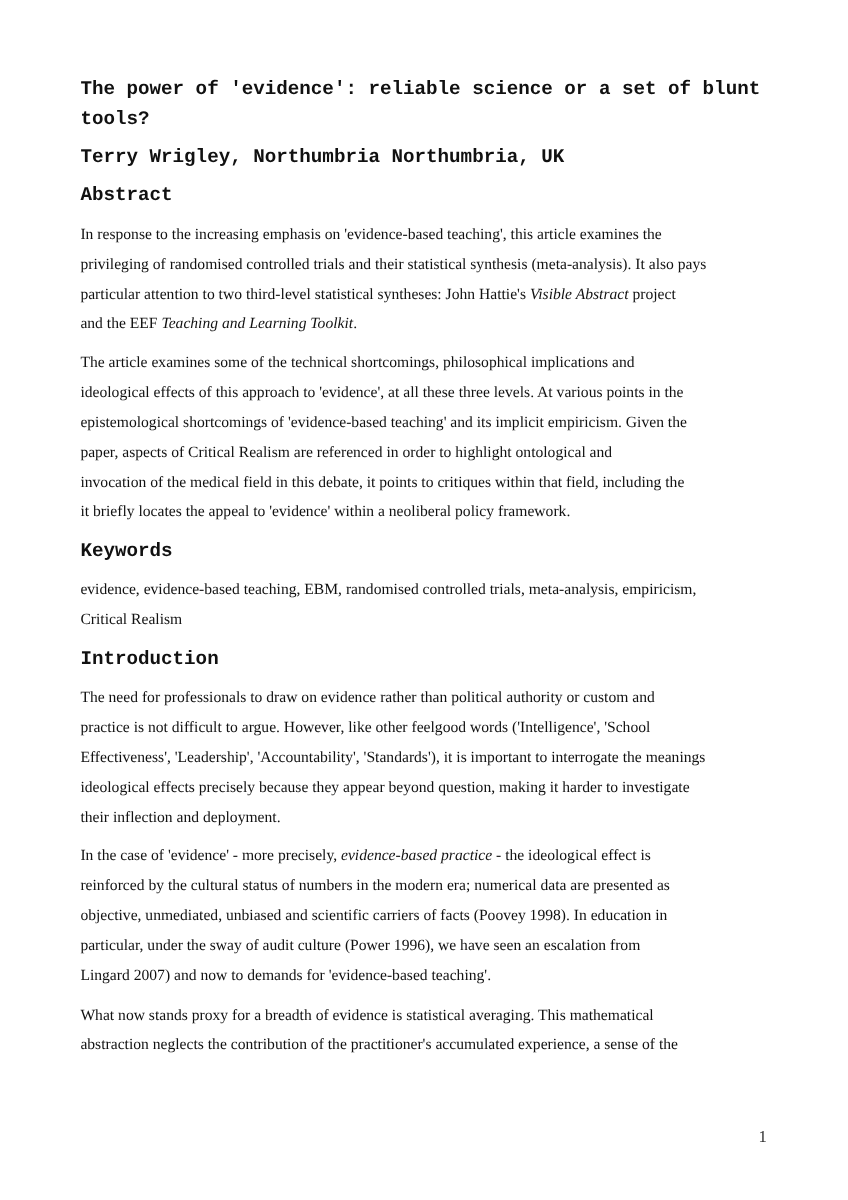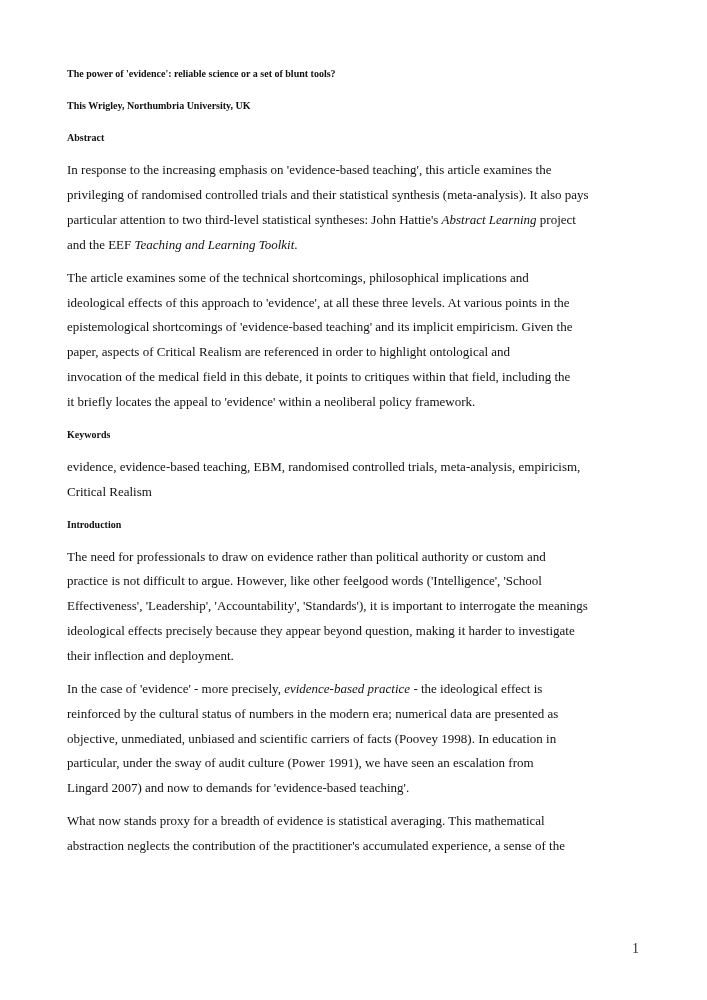--- a/index.html
+++ b/index.html
@@ -1,38 +1,38 @@
 <!DOCTYPE html>
 <html><head>
 <meta charset="utf-8">
 <style>
   html, body { margin: 0; padding: 0; background: #ffffff; }
   body { width: 707px; height: 1000px; position: relative; overflow: hidden;
          font-family: "Liberation Serif", "DejaVu Serif", serif; color: #111; }
   .page { position: absolute; left: 67px; top: 62px; width: 580px; }
-  .heading { font-weight: bold; font-size: 10px; line-height: 24.6px; margin: 0 0 7.5px 0; }
+  .heading { font-weight: bold; font-size: 16px; line-height: 24.6px; margin: 0 0 7.5px 0; font-family: Liberation Mono, monospace; }
   .para { font-size: 13px; line-height: 24.85px; margin: 0 0 8px 0; font-family: Liberation Serif, serif; }
   .para .ln { display: block; white-space: nowrap; }
   .title { margin-bottom: 7.5px; }
   .page-number { position: absolute; left: 632px; top: 941px; font-size: 14px;
                  font-family: "Liberation Serif", serif; color: #333; }
   i { font-style: italic; }
 </style>
 </head>
 <body>
 
 <div class="page">
   <div class="heading title">The power of 'evidence': reliable science or a set of blunt tools?</div>
-  <div class="heading">This Wrigley, Northumbria University, UK</div>
+  <div class="heading">Terry Wrigley, Northumbria Northumbria, UK</div>
   <div class="heading">Abstract</div>
   <div id="abstract-body">
       <div class="para">
         <span class="ln">In response to the increasing emphasis on 'evidence-based teaching', this article examines the</span>
         <span class="ln">privileging of randomised controlled trials and their statistical synthesis (meta-analysis). It also pays</span>
-        <span class="ln"><span>particular attention to two third-level statistical syntheses: John Hattie's </span><i>Abstract Learning</i><span> project</span></span>
+        <span class="ln"><span>particular attention to two third-level statistical syntheses: John Hattie's </span><i>Visible Abstract</i><span> project</span></span>
         <span class="ln"><span>and the EEF </span><i>Teaching and  Learning Toolkit</i><span>.</span></span>
       </div>
       <div class="para">
         <span class="ln">The article examines some of the technical shortcomings, philosophical implications and</span>
         <span class="ln">ideological effects of this approach to 'evidence', at all these three levels. At various points in the</span>
         <span class="ln">epistemological shortcomings of 'evidence-based teaching' and its implicit empiricism. Given the</span>
         <span class="ln">paper, aspects of Critical Realism are referenced in order to highlight ontological and</span>
         <span class="ln">invocation of the medical field in this debate, it points to critiques within that field, including the</span>
         <span class="ln">it briefly locates the appeal to 'evidence' within a neoliberal policy framework.</span>
       </div>
@@ -48,21 +48,21 @@
         <span class="ln">The need for professionals to draw on evidence rather than political authority or custom and</span>
         <span class="ln">practice is not difficult to argue. However, like other feelgood words ('Intelligence', 'School</span>
         <span class="ln">Effectiveness', 'Leadership', 'Accountability', 'Standards'), it is important to interrogate the meanings</span>
         <span class="ln">ideological effects precisely because they appear beyond question, making it harder to investigate</span>
         <span class="ln">their inflection and deployment.</span>
       </div>
       <div class="para">
         <span class="ln"><span>In the case of 'evidence' - more precisely, </span><i>evidence-based practice</i><span> - the ideological effect is</span></span>
         <span class="ln">reinforced by the cultural status of numbers in the modern era; numerical data are presented as</span>
         <span class="ln">objective,  unmediated, unbiased and scientific carriers of facts (Poovey 1998).  In education in</span>
-        <span class="ln">particular, under the sway of  audit culture (Power 1991), we have seen an escalation from</span>
+        <span class="ln">particular, under the sway of  audit culture (Power 1996), we have seen an escalation from</span>
         <span class="ln">Lingard 2007) and now to demands for 'evidence-based teaching'.</span>
       </div>
       <div class="para">
         <span class="ln">What now stands proxy for a breadth of evidence is statistical averaging. This mathematical</span>
         <span class="ln">abstraction neglects the contribution of the practitioner's accumulated experience, a sense of the</span>
       </div>
     </div>
 </div>
 
 <div class="page-number">1</div>

